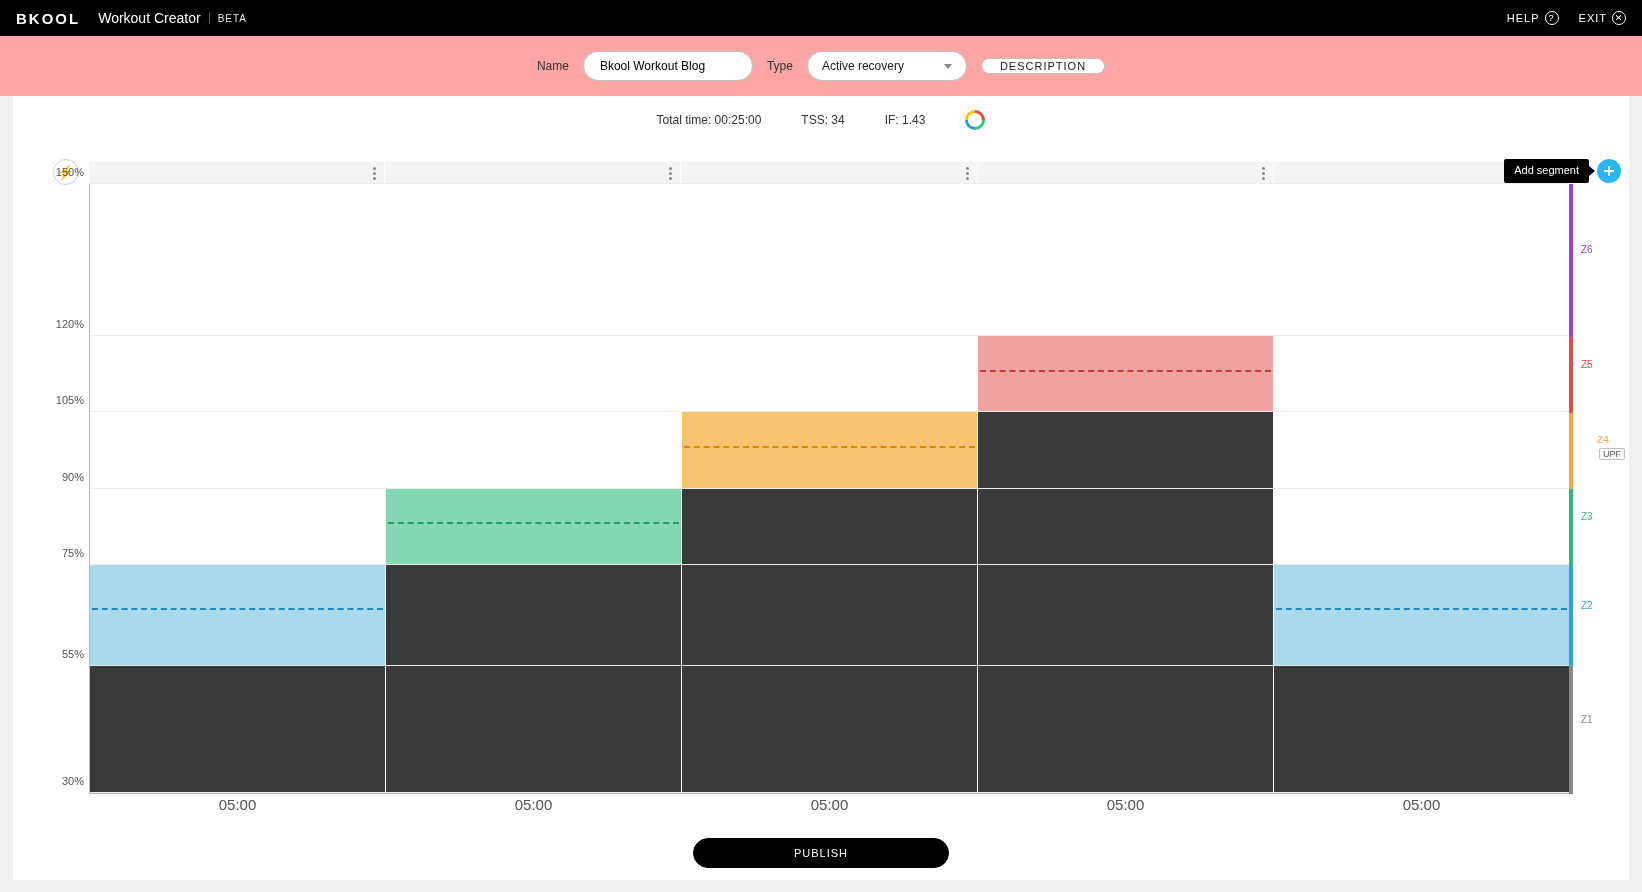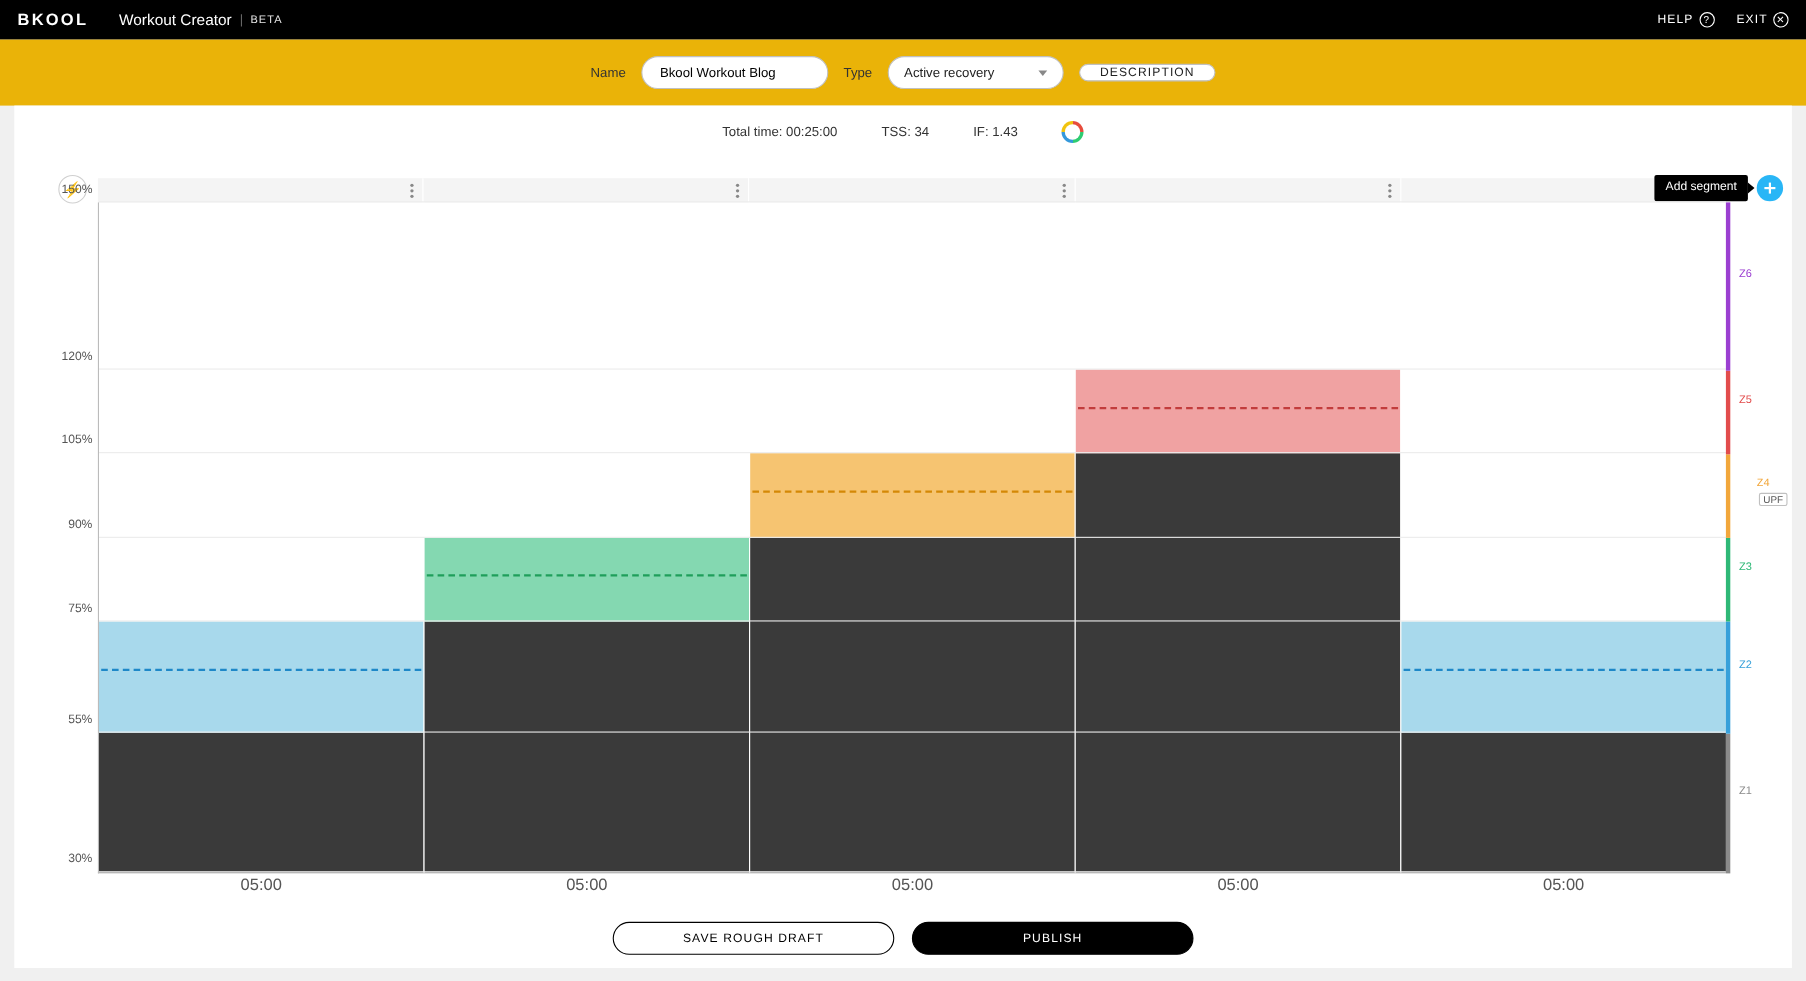--- a/index.html
+++ b/index.html
@@ -22,32 +22,32 @@
     color: #222;
     font-size: 13px;
   }
 
   
   .topbar {
     position: absolute; top:0; left:0; right:0; height: var(--header-h);
     background: #000; color:#fff;
     display:flex; align-items:center; padding:0 16px;
   }
-  .brand { font-weight:700; letter-spacing:2px; font-size:15px; margin-right:28px; }
+  .brand { font-weight:700; letter-spacing:2px; font-size:15px; margin-right:18px; }
   .app-title { font-size:14px; font-weight:400; display:flex; align-items:center; gap:8px;}
   .beta-tag { font-size:10px; letter-spacing:1px; border-left:1px solid rgba(255,255,255,.4); padding-left:8px; color:#e6e6e6;}
   .topbar-spacer { flex:1; }
   .topbar-btn { display:flex; align-items:center; gap:5px; font-size:11px; letter-spacing:1px; cursor:pointer; margin-left:20px; }
   .icon-circle { width:14px; height:14px; border:1.5px solid #fff; border-radius:50%; display:inline-flex; align-items:center; justify-content:center; font-size:9px; line-height:1;}
 
   
   .toolbar {
     position:absolute; top:var(--header-h); left:0; right:0; height:var(--toolbar-h);
     display:flex; align-items:center; justify-content:center; gap:14px;
-    background:#eab308;
+    background:#fca5a5;
   }
   .field-label { font-size:12px; color:#333; }
   .pill-input, .pill-select {
     height:30px;
     border:1px solid #c0c0c0; border-radius:15px;
     background:#fff;
     padding:0 14px;
     font-size:12px;
     display:flex; align-items:center;
   }
@@ -361,17 +361,16 @@
       <div class="zone-seg" style="bottom: 50%; height: 12.5%; background: rgb(242, 167, 59);"></div>
       <div class="zone-label" style="bottom: 56.25%; left: 28px; color: rgb(242, 167, 59); font-family: Liberation Mono, monospace;">Z4</div>
       <div class="zone-seg" style="bottom: 62.5%; height: 12.5%; background: rgb(226, 76, 76);"></div>
       <div class="zone-label" style="bottom: 68.75%; left: 12px; color: rgb(226, 76, 76);">Z5</div>
       <div class="zone-seg" style="bottom: 75%; height: 25%; background: rgb(155, 63, 209);"></div>
       <div class="zone-label" style="bottom: 87.5%; left: 12px; color: rgb(155, 63, 209);">Z6</div>
       <div class="zone-chip" style="bottom: 54.75%; left: 30px;">UPF</div>
     </div>
 
   <div class="actions">
-    <div class="btn btn-outline">SAVE ROUGH DRAFT</div>
     <div class="btn btn-solid">PUBLISH</div>
   </div>
 
 </div>
 
 </body></html>

